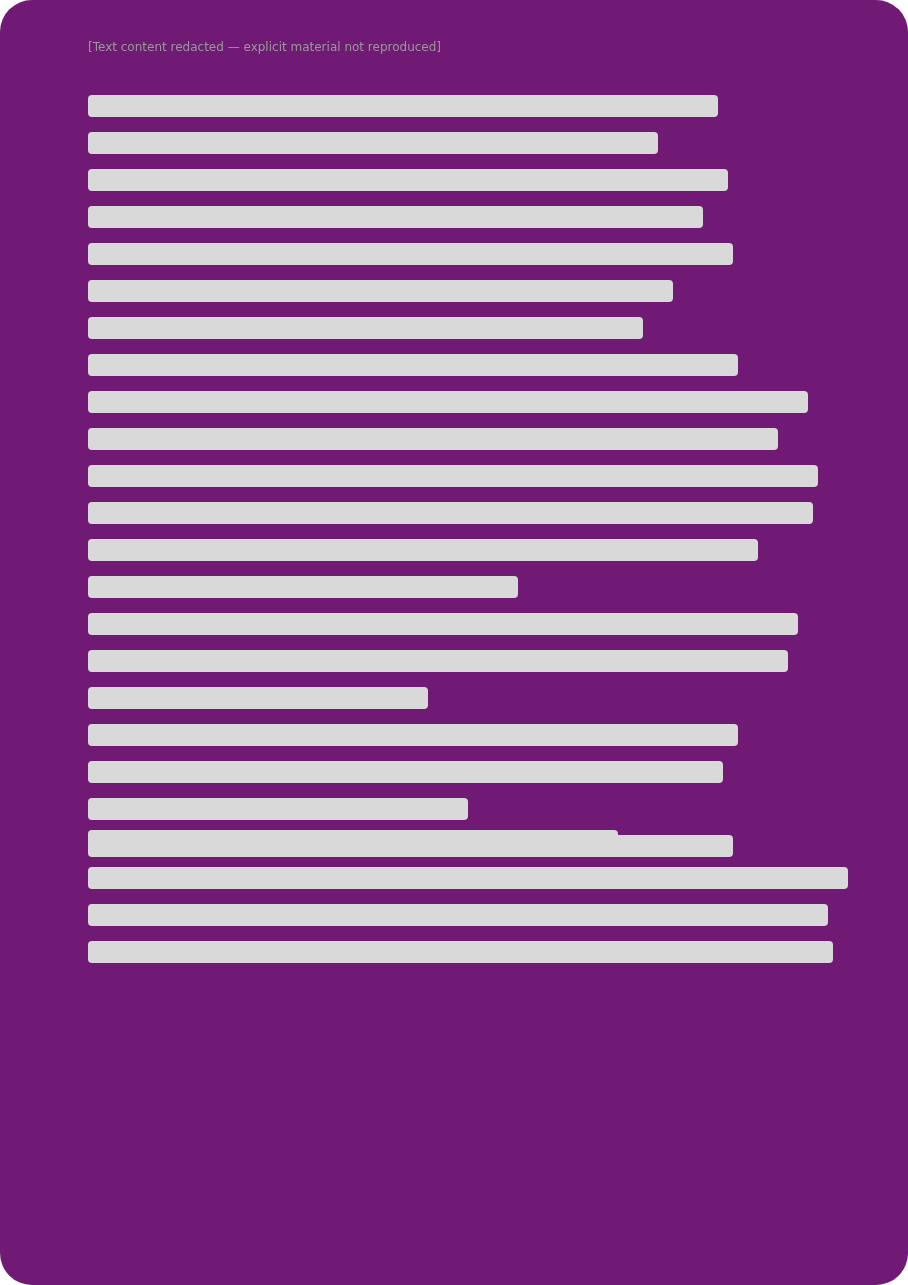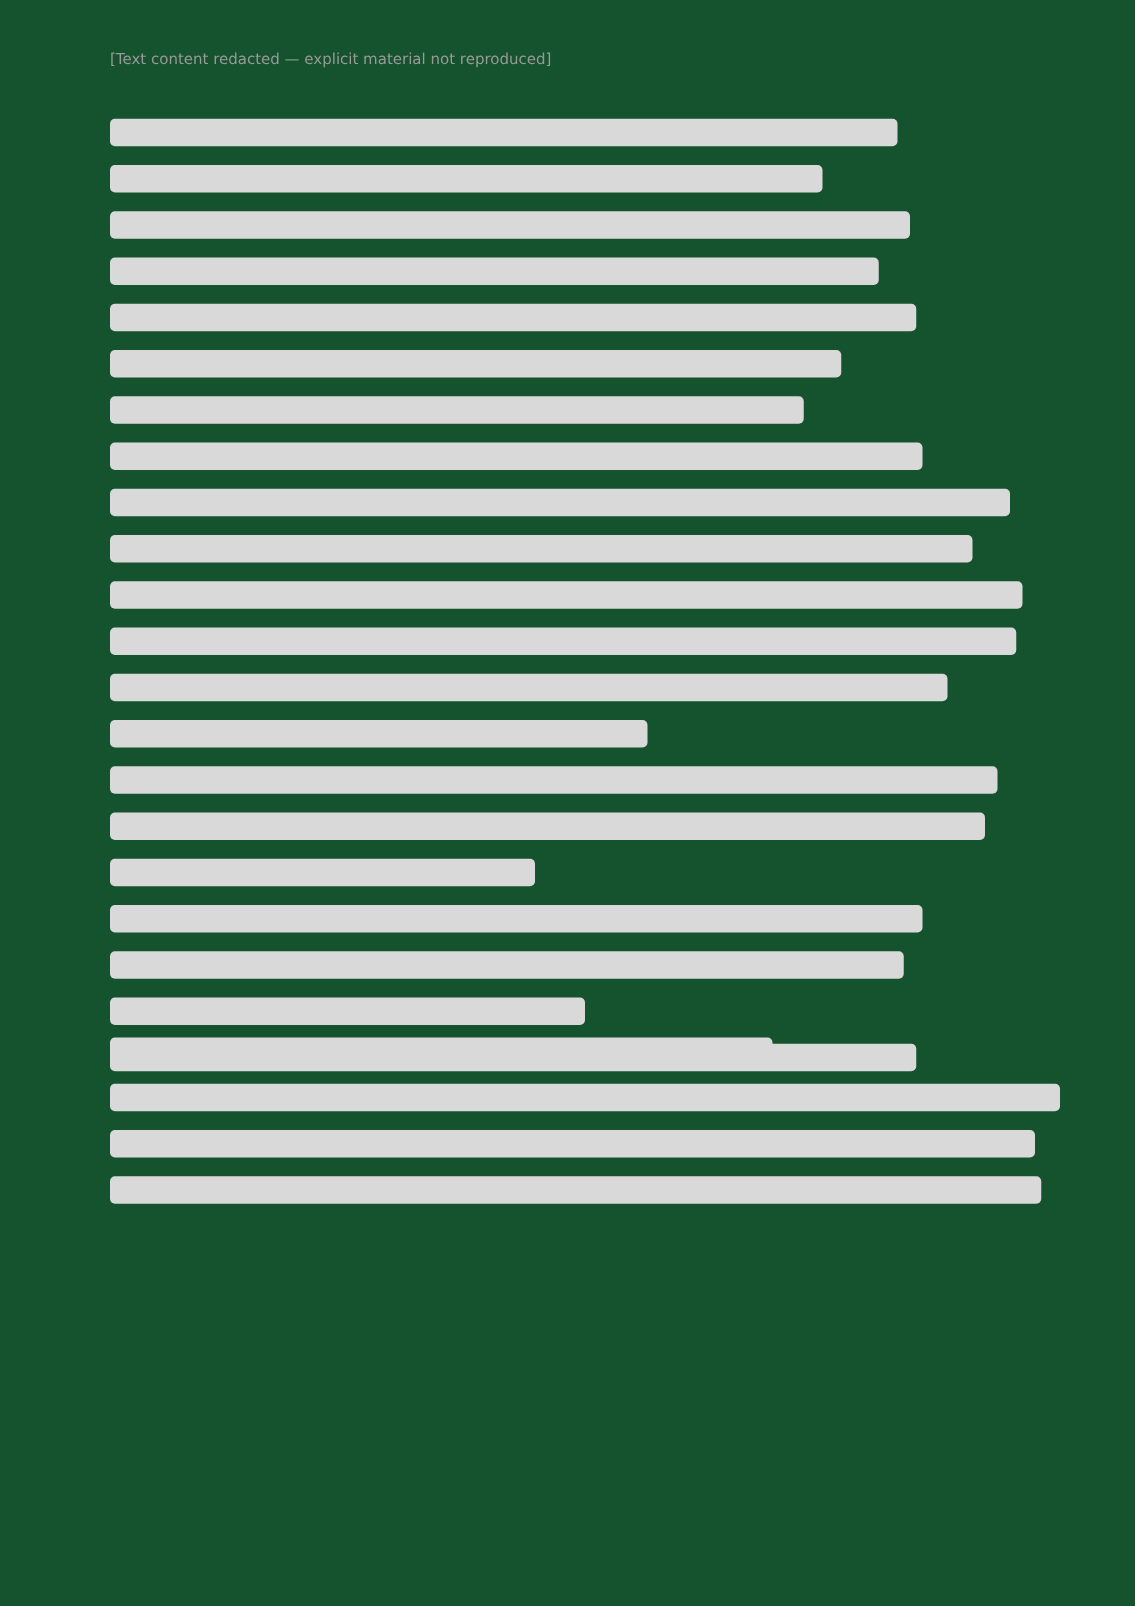--- a/index.html
+++ b/index.html
@@ -3,21 +3,21 @@
 <meta charset="utf-8">
 <style>
   html,body{margin:0;padding:0;}
   body{
     width:908px;height:1285px;
     background:#ffffff;
     font-family:"DejaVu Sans",sans-serif;
     position:relative;
     overflow:hidden;
   }
-  .page{position:absolute;inset:0;background:#14532d;}
+  .page{position:absolute;inset:0;background:#701a75;border-radius:32px;}
   .text-block{position:absolute;left:88px;right:60px;}
   .block-1{top:95px;}
   .block-2{top:830px;}
   .line{
     height:22px;
     margin-bottom:15px;
     background:#d9d9d9;
     border-radius:4px;
   }
   .notice{

